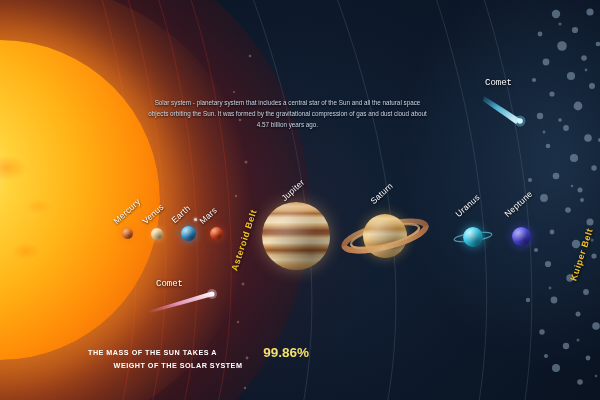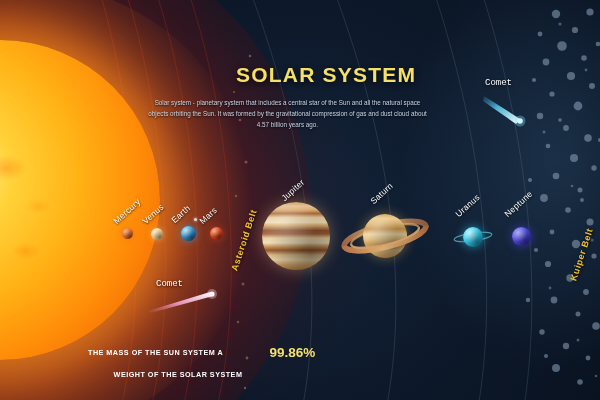--- a/index.html
+++ b/index.html
@@ -165,21 +165,21 @@
   }
   .stat-line { color:#ffffff; font-size:7.2px; font-weight:bold; letter-spacing:.5px; display:block; }
   .stat-line .big {
     color:#f5e06a;
     font-size:13.5px;
     font-weight:bold;
     letter-spacing:0;
     vertical-align:-2px;
     margin-left:44px;
   }
-  .stat-line2 { color:#ffffff; font-size:7.2px; font-weight:bold; letter-spacing:.5px; display:block; margin-top:10px; }
+  .stat-line2 { color:#ffffff; font-size:7.2px; font-weight:bold; letter-spacing:.5px; display:block; margin-top:1px; }
 
   
   .comet { position:absolute; }
   .comet-label { position:absolute; color:#fff; font-size:9px; text-shadow:0 1px 3px rgba(0,0,0,.9); white-space:nowrap;font-family:Liberation Mono, monospace; }
 </style>
 </head>
 <body>
 
 <div id="stage">
 
@@ -417,24 +417,23 @@
         <stop offset="40%" stop-color="#5fd4f5" stop-opacity=".8"></stop>
         <stop offset="100%" stop-color="#ffffff" stop-opacity="1"></stop>
       </linearGradient>
     </defs>
     <path d="M2 3 L38 26 L34 31 L1 8 Z" fill="url(#ct2)"></path>
     <circle cx="38" cy="28" r="2.8" fill="#ffffff"></circle>
     <circle cx="38" cy="28" r="5.5" fill="#7fe4ff" opacity=".35"></circle>
   </svg>
   <div class="comet-label" style="left:485px;top:78px;">Comet</div>
 
-  <div class="title">SOLAR SYSTEM</div>
   <div class="desc">Solar system - planetary system that includes a central star of the Sun and all the natural space objects orbiting the Sun. It was formed by the gravitational compression of gas and dust cloud about 4.57 billion years ago.</div>
 
   <div class="stat">
     <span class="stat-line">
-      <span>THE MASS OF THE SUN SYSTEM A</span>
+      <span>THE MASS OF THE SUN TAKES A</span>
       <span class="big">99.86%</span>
     </span>
     <span class="stat-line2">WEIGHT OF THE SOLAR SYSTEM</span>
   </div>
 
 </div>
 
 </body></html>

